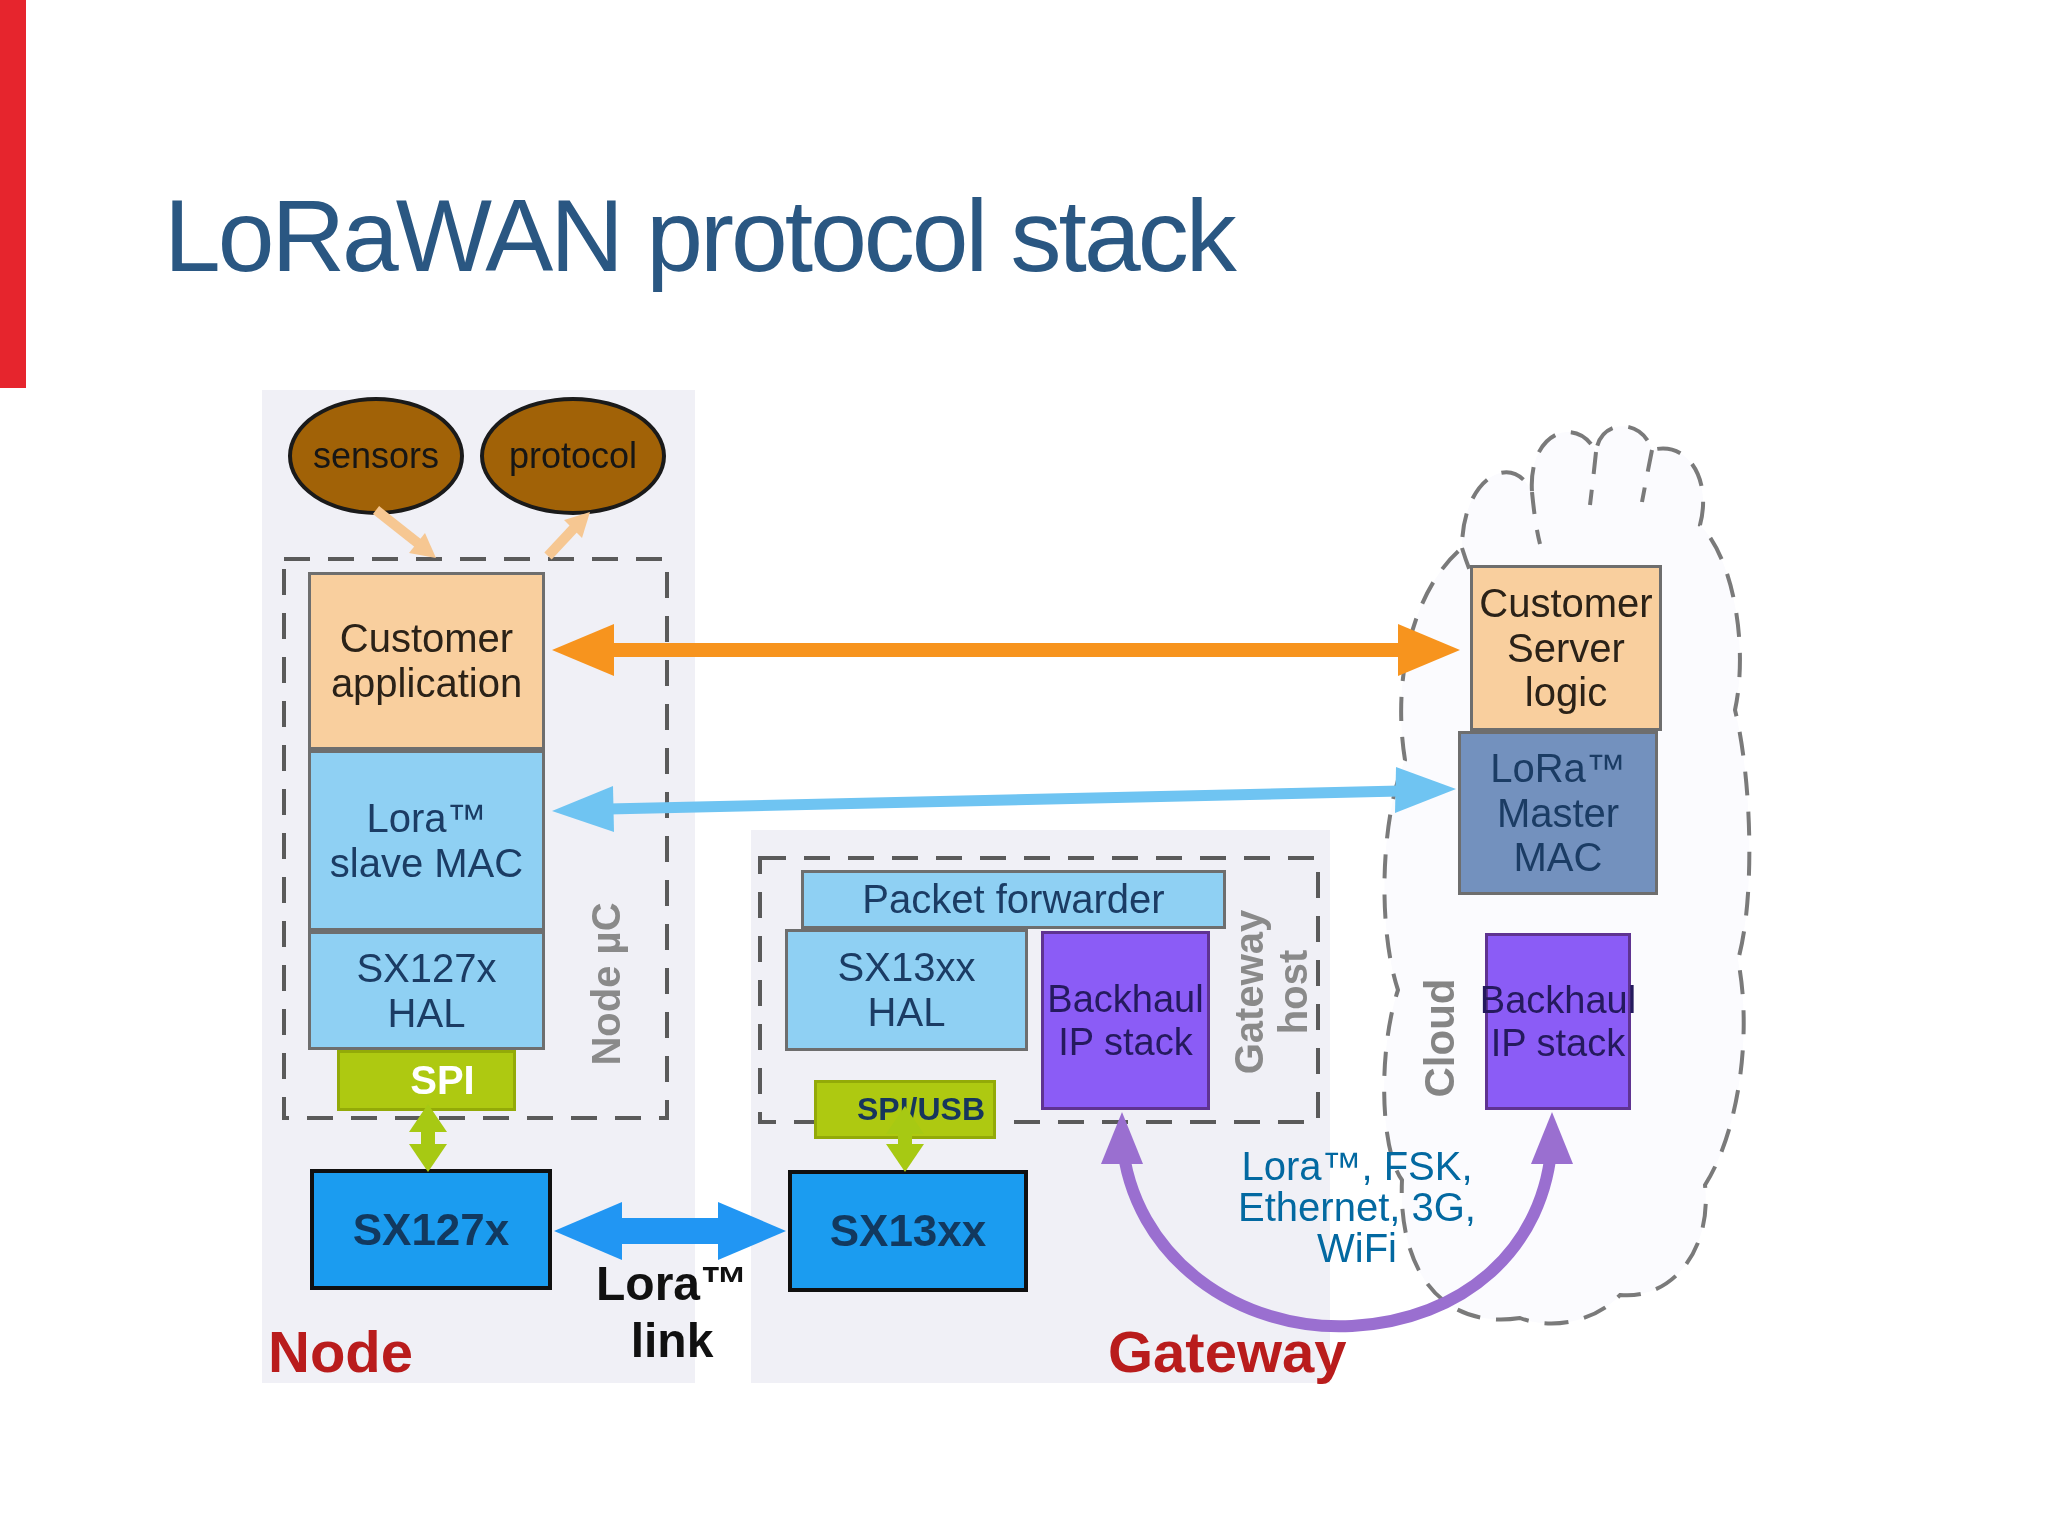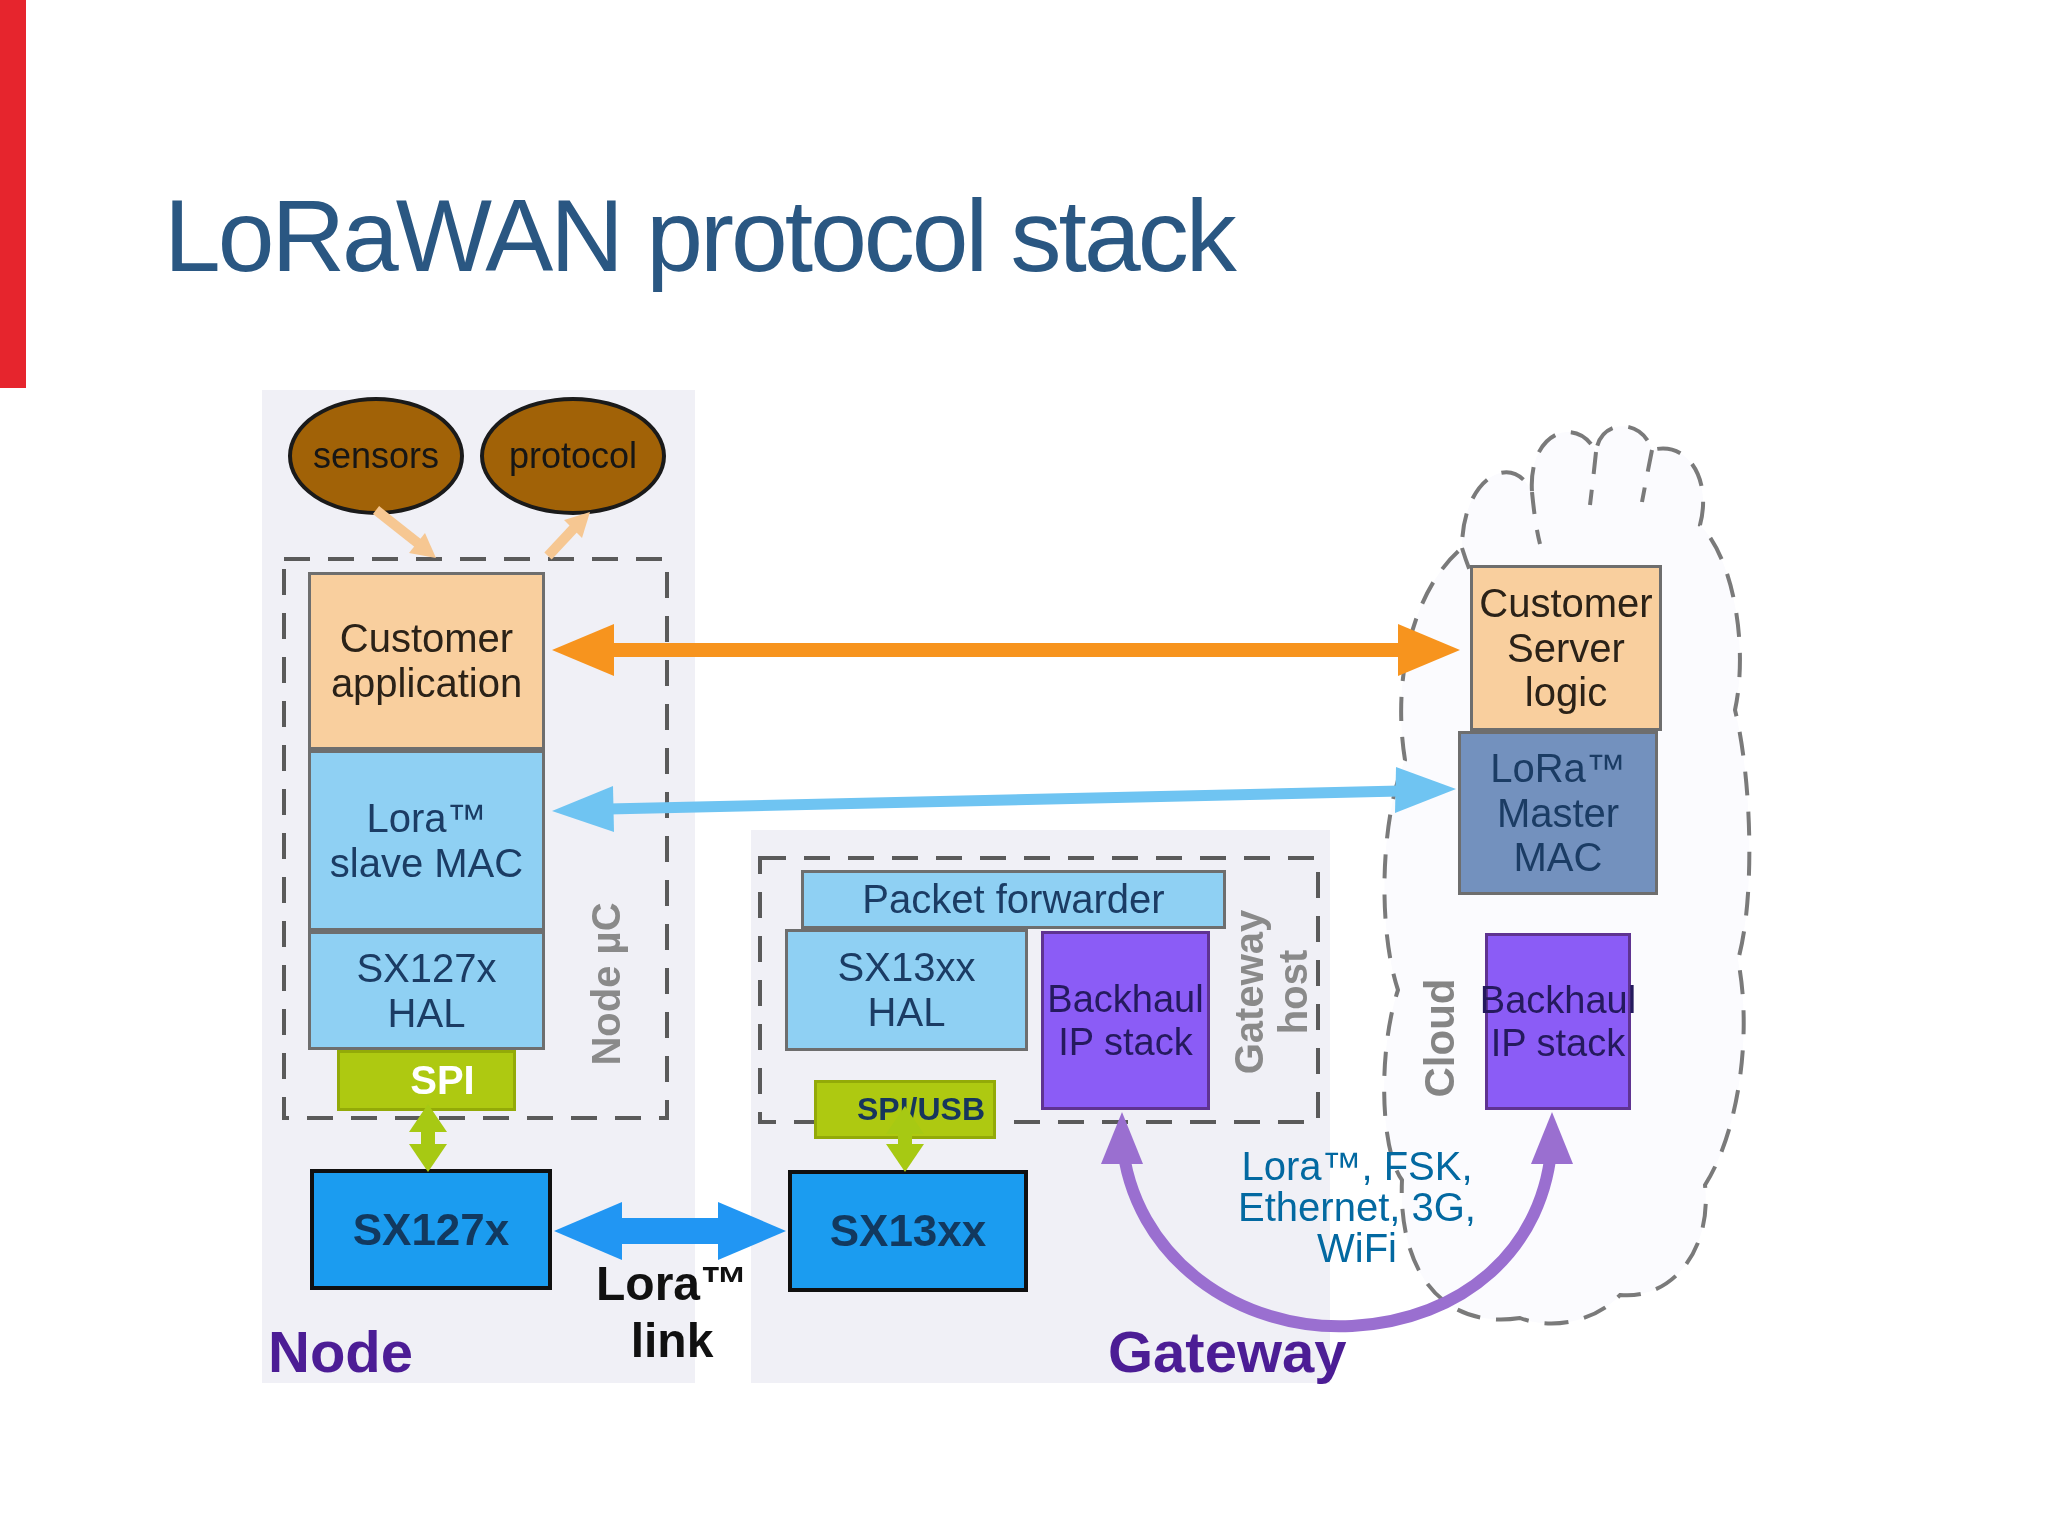--- a/index.html
+++ b/index.html
@@ -35,21 +35,21 @@
   .b-custsrv{left:1470px;top:565px;width:192px;height:166px;}
   .b-mastermac{left:1458px;top:731px;width:200px;height:164px;}
   .b-cloudbackhaul{left:1485px;top:933px;width:146px;height:177px;font-size:38px;}
   .e-sensors{left:288px;top:397px;width:168px;height:110px;}
   .e-actuators{left:480px;top:397px;width:178px;height:110px;}
   .vlabel{font-weight:700;color:#8a8a8a;font-size:40px;text-align:center;line-height:1.1;
           white-space:pre-line;transform:translate(-50%,-50%) rotate(-90deg);}
   .l-nodeuc{left:606px;top:984px;}
   .l-gwhost{left:1271px;top:992px;}
   .l-cloud{left:1440px;top:1038px;font-size:42px;color:#858585;}
-  .region-label{font-weight:700;font-size:58px;color:#4c1d95;white-space:nowrap;}
+  .region-label{font-weight:700;font-size:58px;color:#b91c1c;white-space:nowrap;}
   .l-node{left:268px;top:1318px;}
   .l-gateway{left:1108px;top:1318px;}
   .l-loralink{left:560px;top:1256px;width:224px;text-align:center;font-weight:700;
               font-size:48px;color:#111111;line-height:1.18;white-space:pre-line;}
   .l-options{left:1206px;top:1146px;width:302px;text-align:center;font-size:40px;
              color:#0369a1;line-height:1.03;white-space:pre-line;}
   svg{position:absolute;left:0;top:0;pointer-events:none;}
 </style>
 </head>
 <body>

